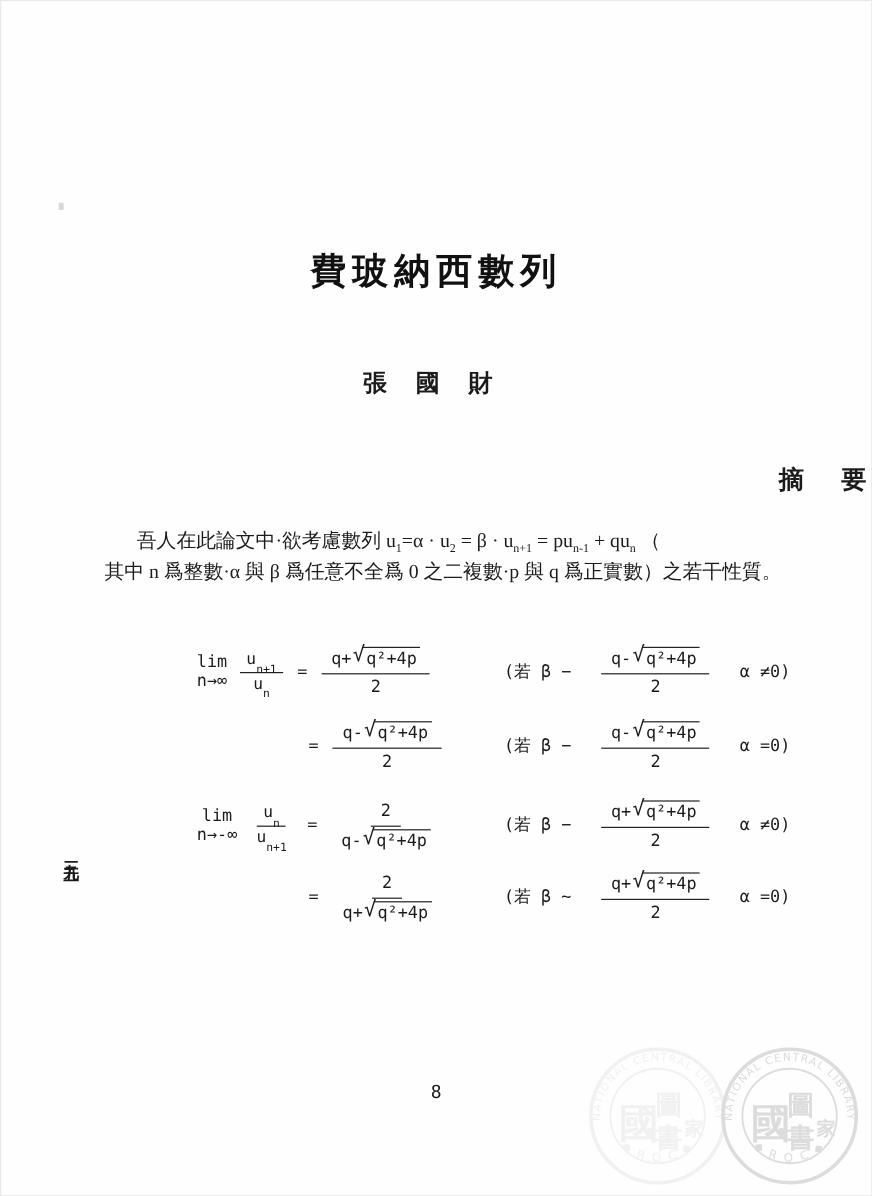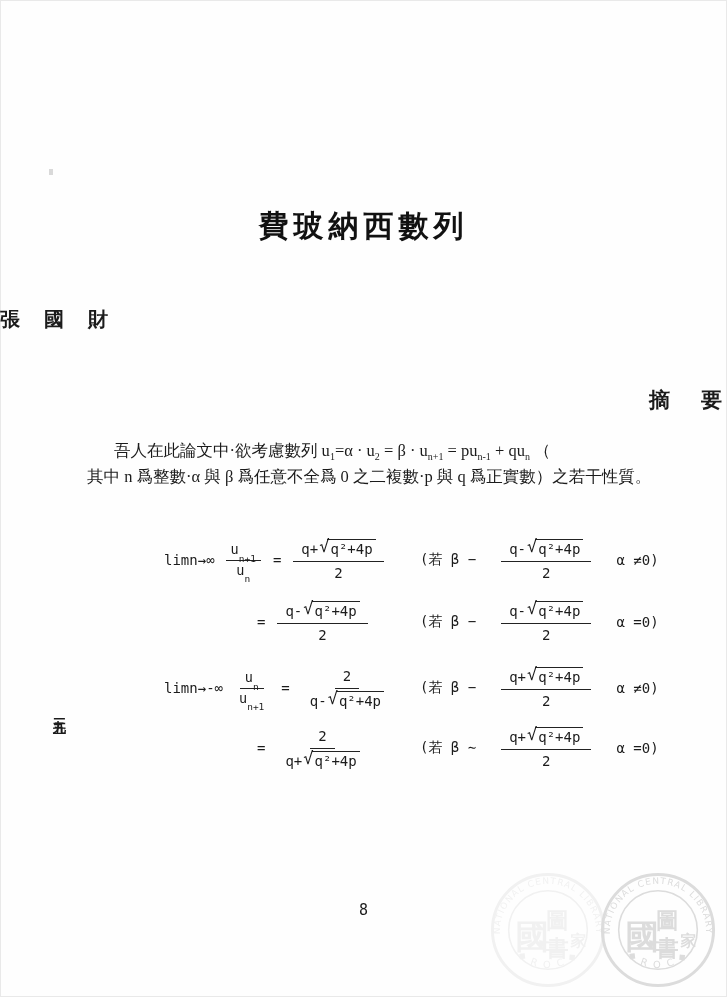--- a/index.html
+++ b/index.html
@@ -8,41 +8,41 @@
     background:#fefefe;color:#1b1b1b;overflow:hidden;
     font-family:"Liberation Serif","DejaVu Serif",serif;
     box-shadow:inset 0 0 0 1px #e9e9e9;
   }
   .title{
     position:absolute;top:206px;left:0;right:0;text-align:center;
     font-family:"DejaVu Sans","Liberation Sans",sans-serif;
     font-weight:900;font-size:30px;letter-spacing:5px;color:#111;
   }
   .author{
-    position:absolute;top:306px;left:0;right:12px;text-align:left;
+    position:absolute;top:306px;left:0;right:12px;text-align:center;
     font-size:20px;letter-spacing:2px;font-weight:600;
   }
   .abstract-heading{
     position:absolute;top:386px;left:0;right:0;text-align:right;
     font-size:21px;letter-spacing:5px;font-weight:600;
   }
   .para-line{
     position:absolute;white-space:nowrap;font-size:16.5px;font-weight:500;
   }
   .para-line sub{font-size:10px;line-height:0;}
   .l1{left:114px;top:440px;}
   .l2{left:87px;top:466px;}
   .l3{left:114px;top:492px;}
 
   
   .eq-row{position:absolute;left:0;right:0;height:58px;
     font-family:"DejaVu Sans Mono","Liberation Mono",monospace;font-size:14px;}
   .eq-main{position:absolute;top:0;bottom:0;display:flex;align-items:center;gap:11px;}
   .eq-cond{position:absolute;left:420px;top:0;bottom:0;display:flex;align-items:center;gap:25px;}
-  .lim{display:inline-flex;flex-direction:row;align-items:center;line-height:1.15;}
+  .lim{display:inline-flex;flex-direction:column;align-items:center;line-height:1.15;}
   .frac{display:inline-flex;flex-direction:column;align-items:center;line-height:1.3;}
   .frac>.num{border-bottom:1.4px solid #222;padding:1px 8px 2px;display:inline-flex;align-items:flex-end;}
   .frac>.den{padding:2px 8px 0;display:inline-flex;align-items:flex-end;}
   .ufrac{font-size:13.5px;}
   .ufrac sub{font-size:9.5px;line-height:0;}
   .ufrac>.num{padding:0 5px 1px;}
   .ufrac>.den{padding:1px 5px 0;}
   .sqrt{display:inline-flex;align-items:flex-start;margin-left:1px;}
   .rsign{font-size:17px;line-height:1;margin-right:-2px;transform:translateY(-1px);}
   .radicand{border-top:1.3px solid #222;padding:0 3px;}

